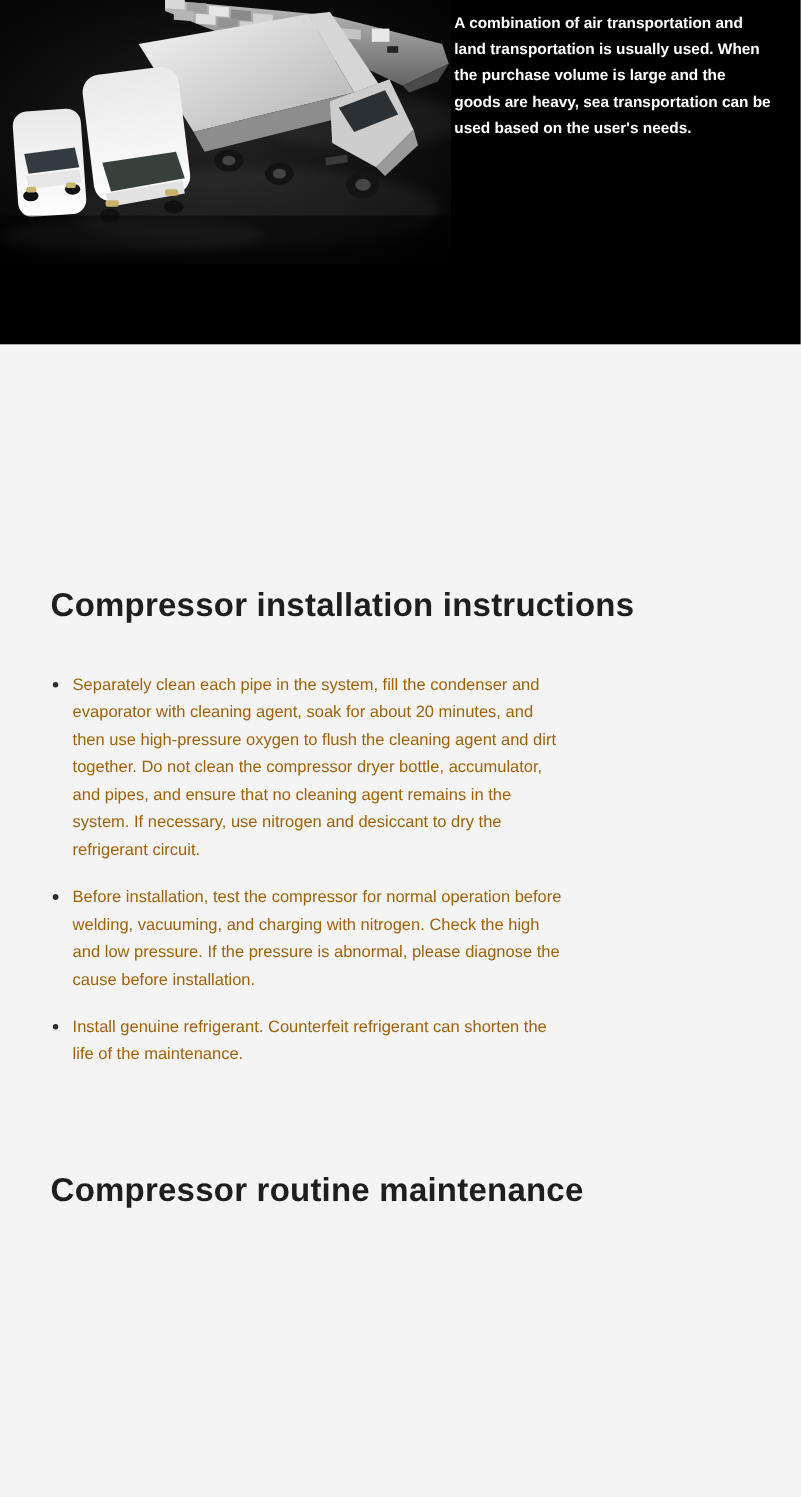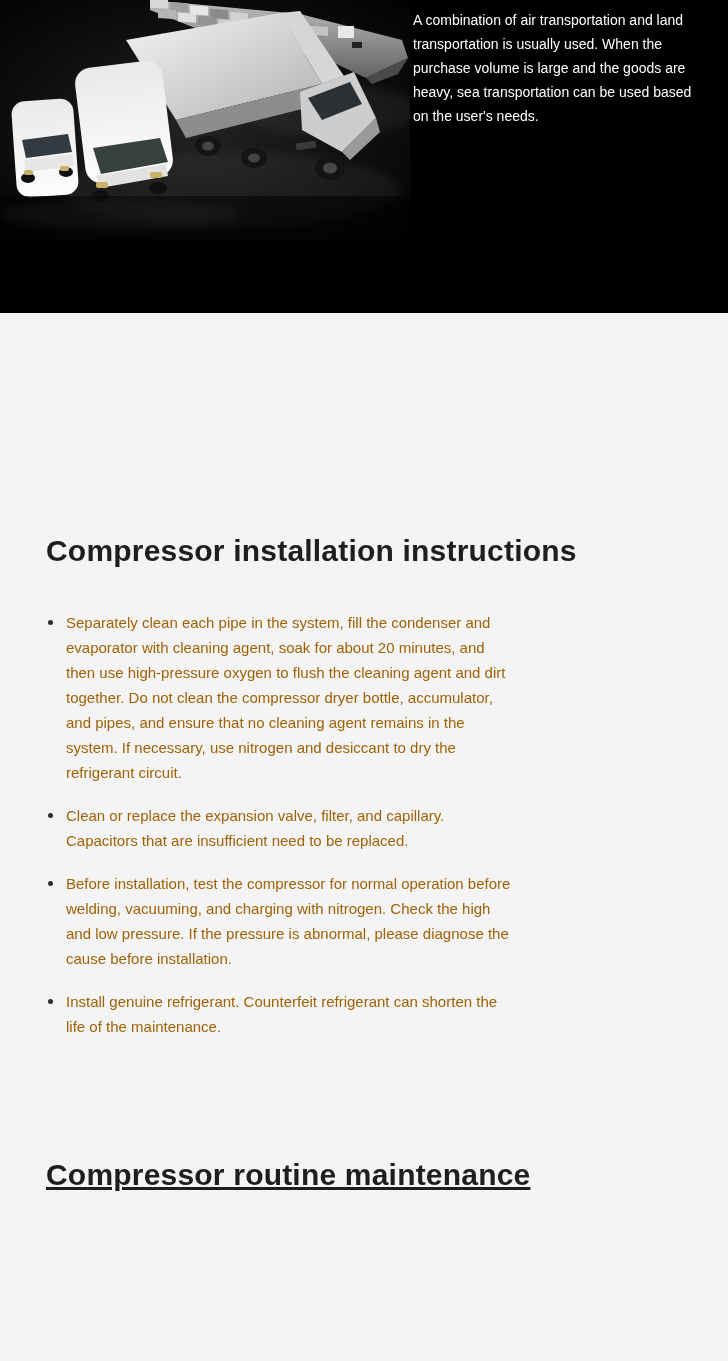--- a/index.html
+++ b/index.html
@@ -27,21 +27,21 @@
     width: 410px; height: 240px;
   }
   .hero-caption {
     position: absolute;
     left: 413px;
     top: 8px;
     width: 289px;
     color: #ffffff;
     font-size: 14px;
     line-height: 24px;
-    font-weight: 400;
+    font-weight: 700;
   }
 
   
   .content {
     position: relative;
     width: 659px;
     padding-left: 46px;
     padding-right: 46px;
   }
   .section-title {
@@ -68,22 +68,21 @@
   .bullet-item .dot {
     position: absolute;
     left: 2px;
     top: 10px;
     width: 5px;
     height: 5px;
     border-radius: 50%;
     background: #2c2c2c;
   }
   .section-title.maintenance {
-    margin-top: 118px;
-    text-decoration: underline;
+    margin-top: 94px;
   }
 </style>
 </head>
 <body>
 
 <div class="page">
 
   <section class="hero">
     <div class="hero-photo">
       <svg viewBox="0 0 410 240" width="410" height="240" xmlns="http://www.w3.org/2000/svg">
@@ -188,21 +187,20 @@
 
     <h2 class="section-title">Compressor installation instructions</h2>
 
     <ul class="bullet-list">
       <li class="bullet-item">
         <span class="dot"></span>
         <span>Separately clean each pipe in the system, fill the condenser and evaporator with cleaning agent, soak for about 20 minutes, and then use high-pressure oxygen to flush the cleaning agent and dirt together. Do not clean the compressor dryer bottle, accumulator, and pipes, and ensure that no cleaning agent remains in the system. If necessary, use nitrogen and desiccant to dry the refrigerant circuit.</span>
       </li>
       <li class="bullet-item">
         <span class="dot"></span>
-        <span>Clean or replace the expansion valve, filter, and capillary. Capacitors that are insufficient need to be replaced.</span>
       </li>
       <li class="bullet-item">
         <span class="dot"></span>
         <span>Before installation, test the compressor for normal operation before welding, vacuuming, and charging with nitrogen. Check the high and low pressure. If the pressure is abnormal, please diagnose the cause before installation.</span>
       </li>
       <li class="bullet-item">
         <span class="dot"></span>
         <span>Install genuine refrigerant. Counterfeit refrigerant can shorten the life of the maintenance.</span>
       </li>
     </ul>

